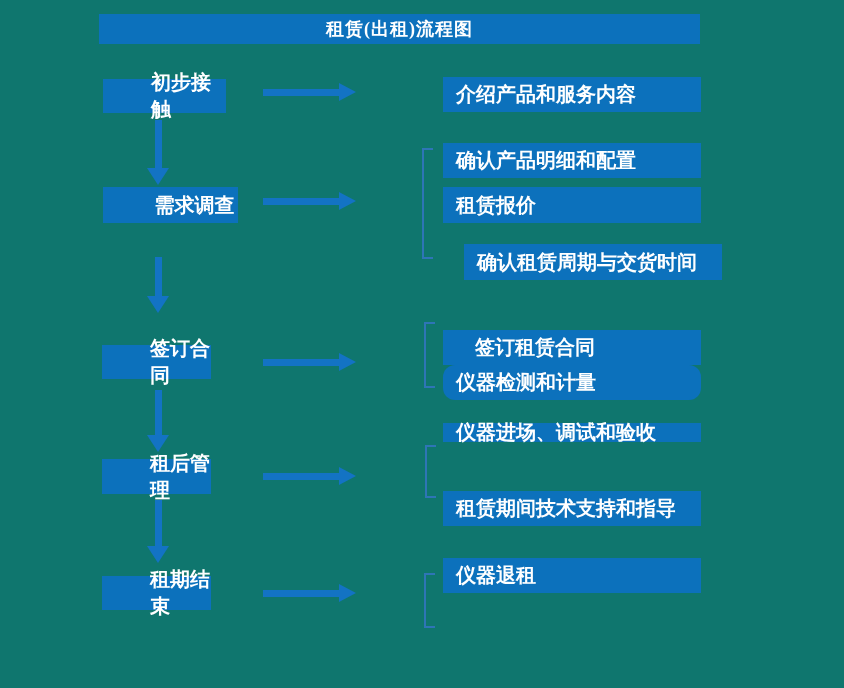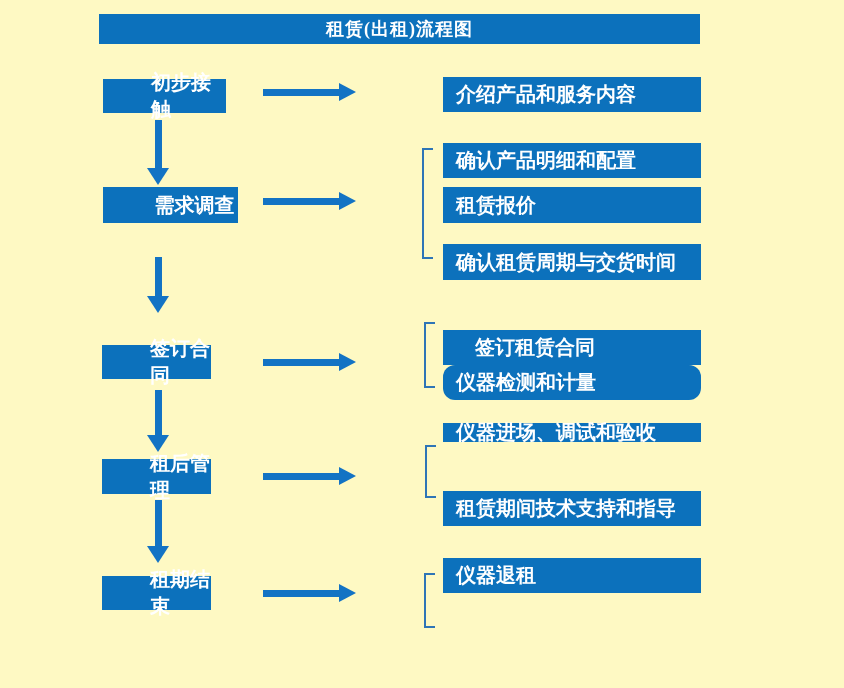--- a/index.html
+++ b/index.html
@@ -5,21 +5,21 @@
   :root{
     --box-blue:#0c71bc;
     --arrow-blue:#1373c4;
     --bracket-blue:#2e75b6;
     --text-white:#ffffff;
   }
   html,body{margin:0;padding:0;background:#ffffff;}
   .canvas{
     position:relative;
     width:844px;height:688px;
-    background:#fef9c3;
+    background:#0f766e;
     font-family:"Liberation Serif","DejaVu Serif",serif;
     overflow:hidden;
   }
   .bluebox{
     position:absolute;
     background:var(--box-blue);
     color:var(--text-white);
     font-weight:bold;
     display:flex;
     align-items:center;
@@ -96,21 +96,21 @@
 
   <div class="bluebox stepbox" style="left:103px;top:79px;width:123px;height:34px;">初步接触</div>
   <div class="bluebox stepbox" style="left:103px;top:187px;width:135px;height:36px;">需求调查</div>
   <div class="bluebox stepbox" style="left:102px;top:345px;width:109px;height:34px;">签订合同</div>
   <div class="bluebox stepbox" style="left:102px;top:459px;width:109px;height:35px;">租后管理</div>
   <div class="bluebox stepbox" style="left:102px;top:576px;width:109px;height:34px;">租期结束</div>
 
   <div class="bluebox detailbox" style="top:77px;height:35px;">介绍产品和服务内容</div>
   <div class="bluebox detailbox" style="top:135px;height:35px;margin-top:8px;">确认产品明细和配置</div>
   <div class="bluebox detailbox" style="top:187px;height:36px;">租赁报价</div>
-  <div class="bluebox detailbox" style="top:244px;height:36px;">确认租赁周期与交货时间</div>
+  <div class="bluebox detailbox" style="top:244px;height:36px;margin-left:21px;">确认租赁周期与交货时间</div>
   <div class="bluebox detailbox" style="top:330px;height:35px;padding-left:32px;">签订租赁合同</div>
   <div class="bluebox detailbox" style="top:365px;height:35px;border-radius:12px;">仪器检测和计量</div>
   <div class="bluebox detailbox" style="top:423px;height:19px;">仪器进场、调试和验收</div>
   <div class="bluebox detailbox" style="top:491px;height:35px;">租赁期间技术支持和指导</div>
   <div class="bluebox detailbox" style="top:558px;height:35px;">仪器退租</div>
 
   <div class="harrow" style="left:263px;top:83px;">
     <div class="stem"></div>
     <div class="head"></div>
   </div>

